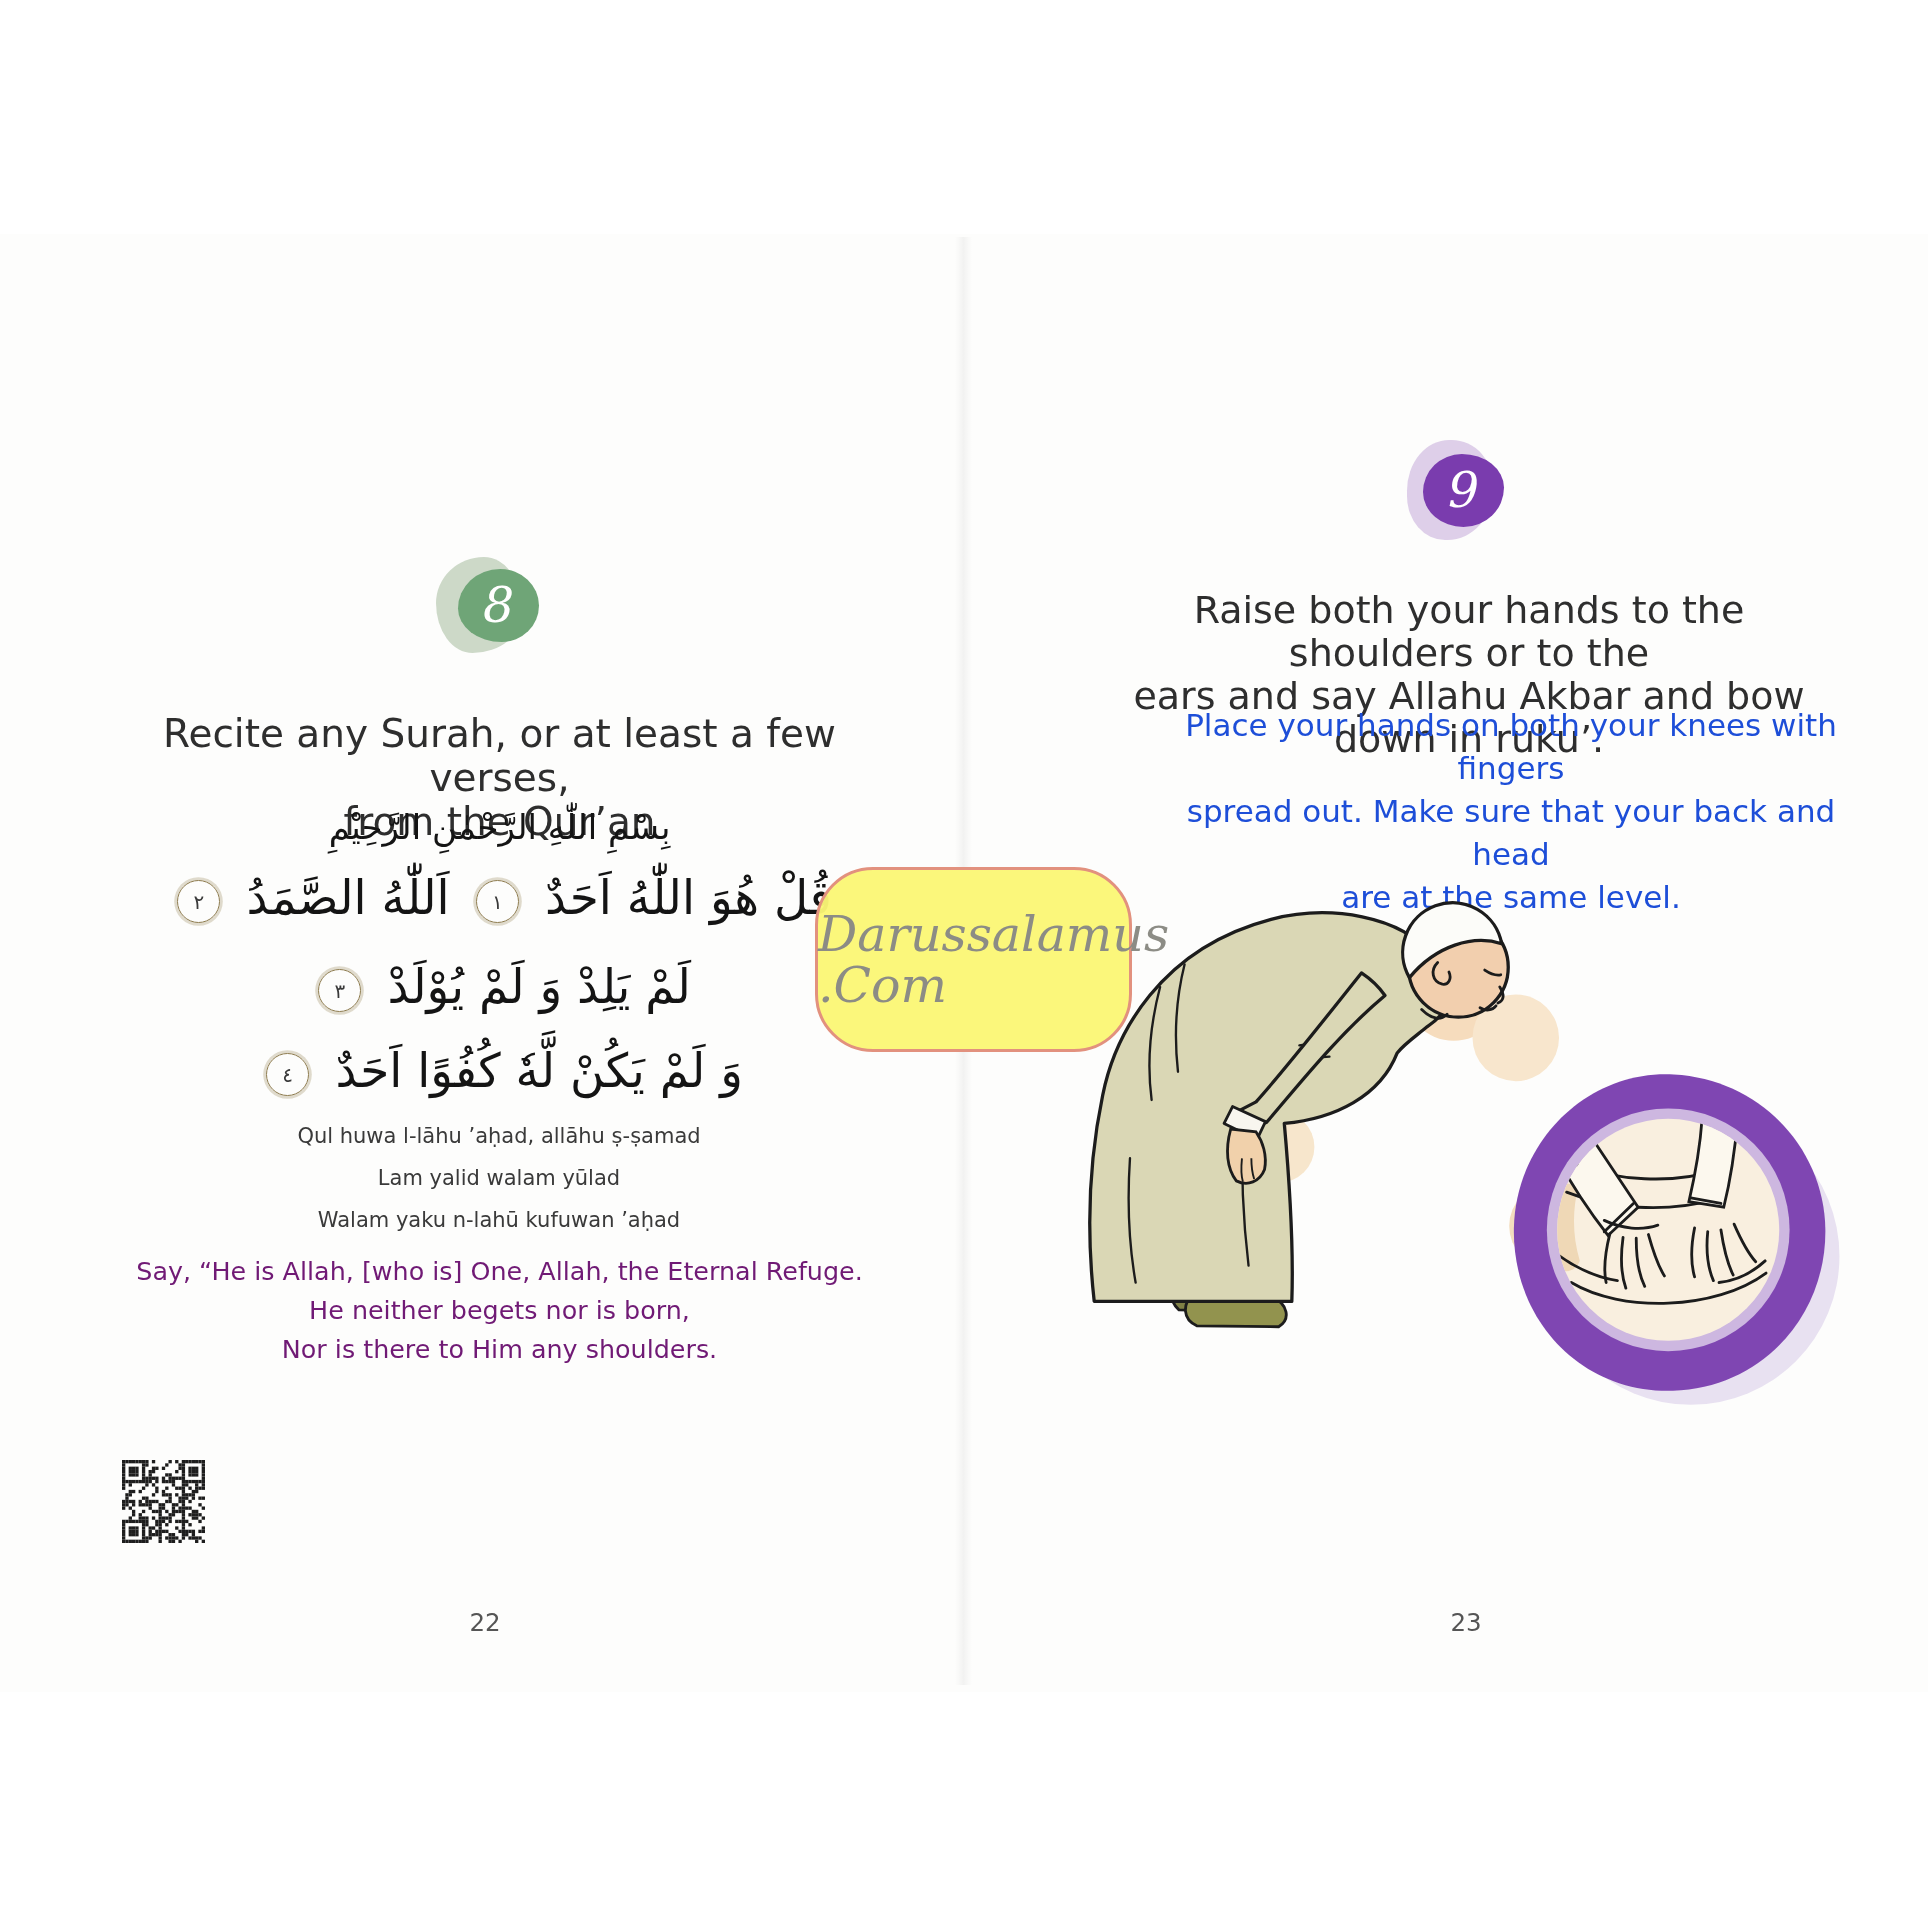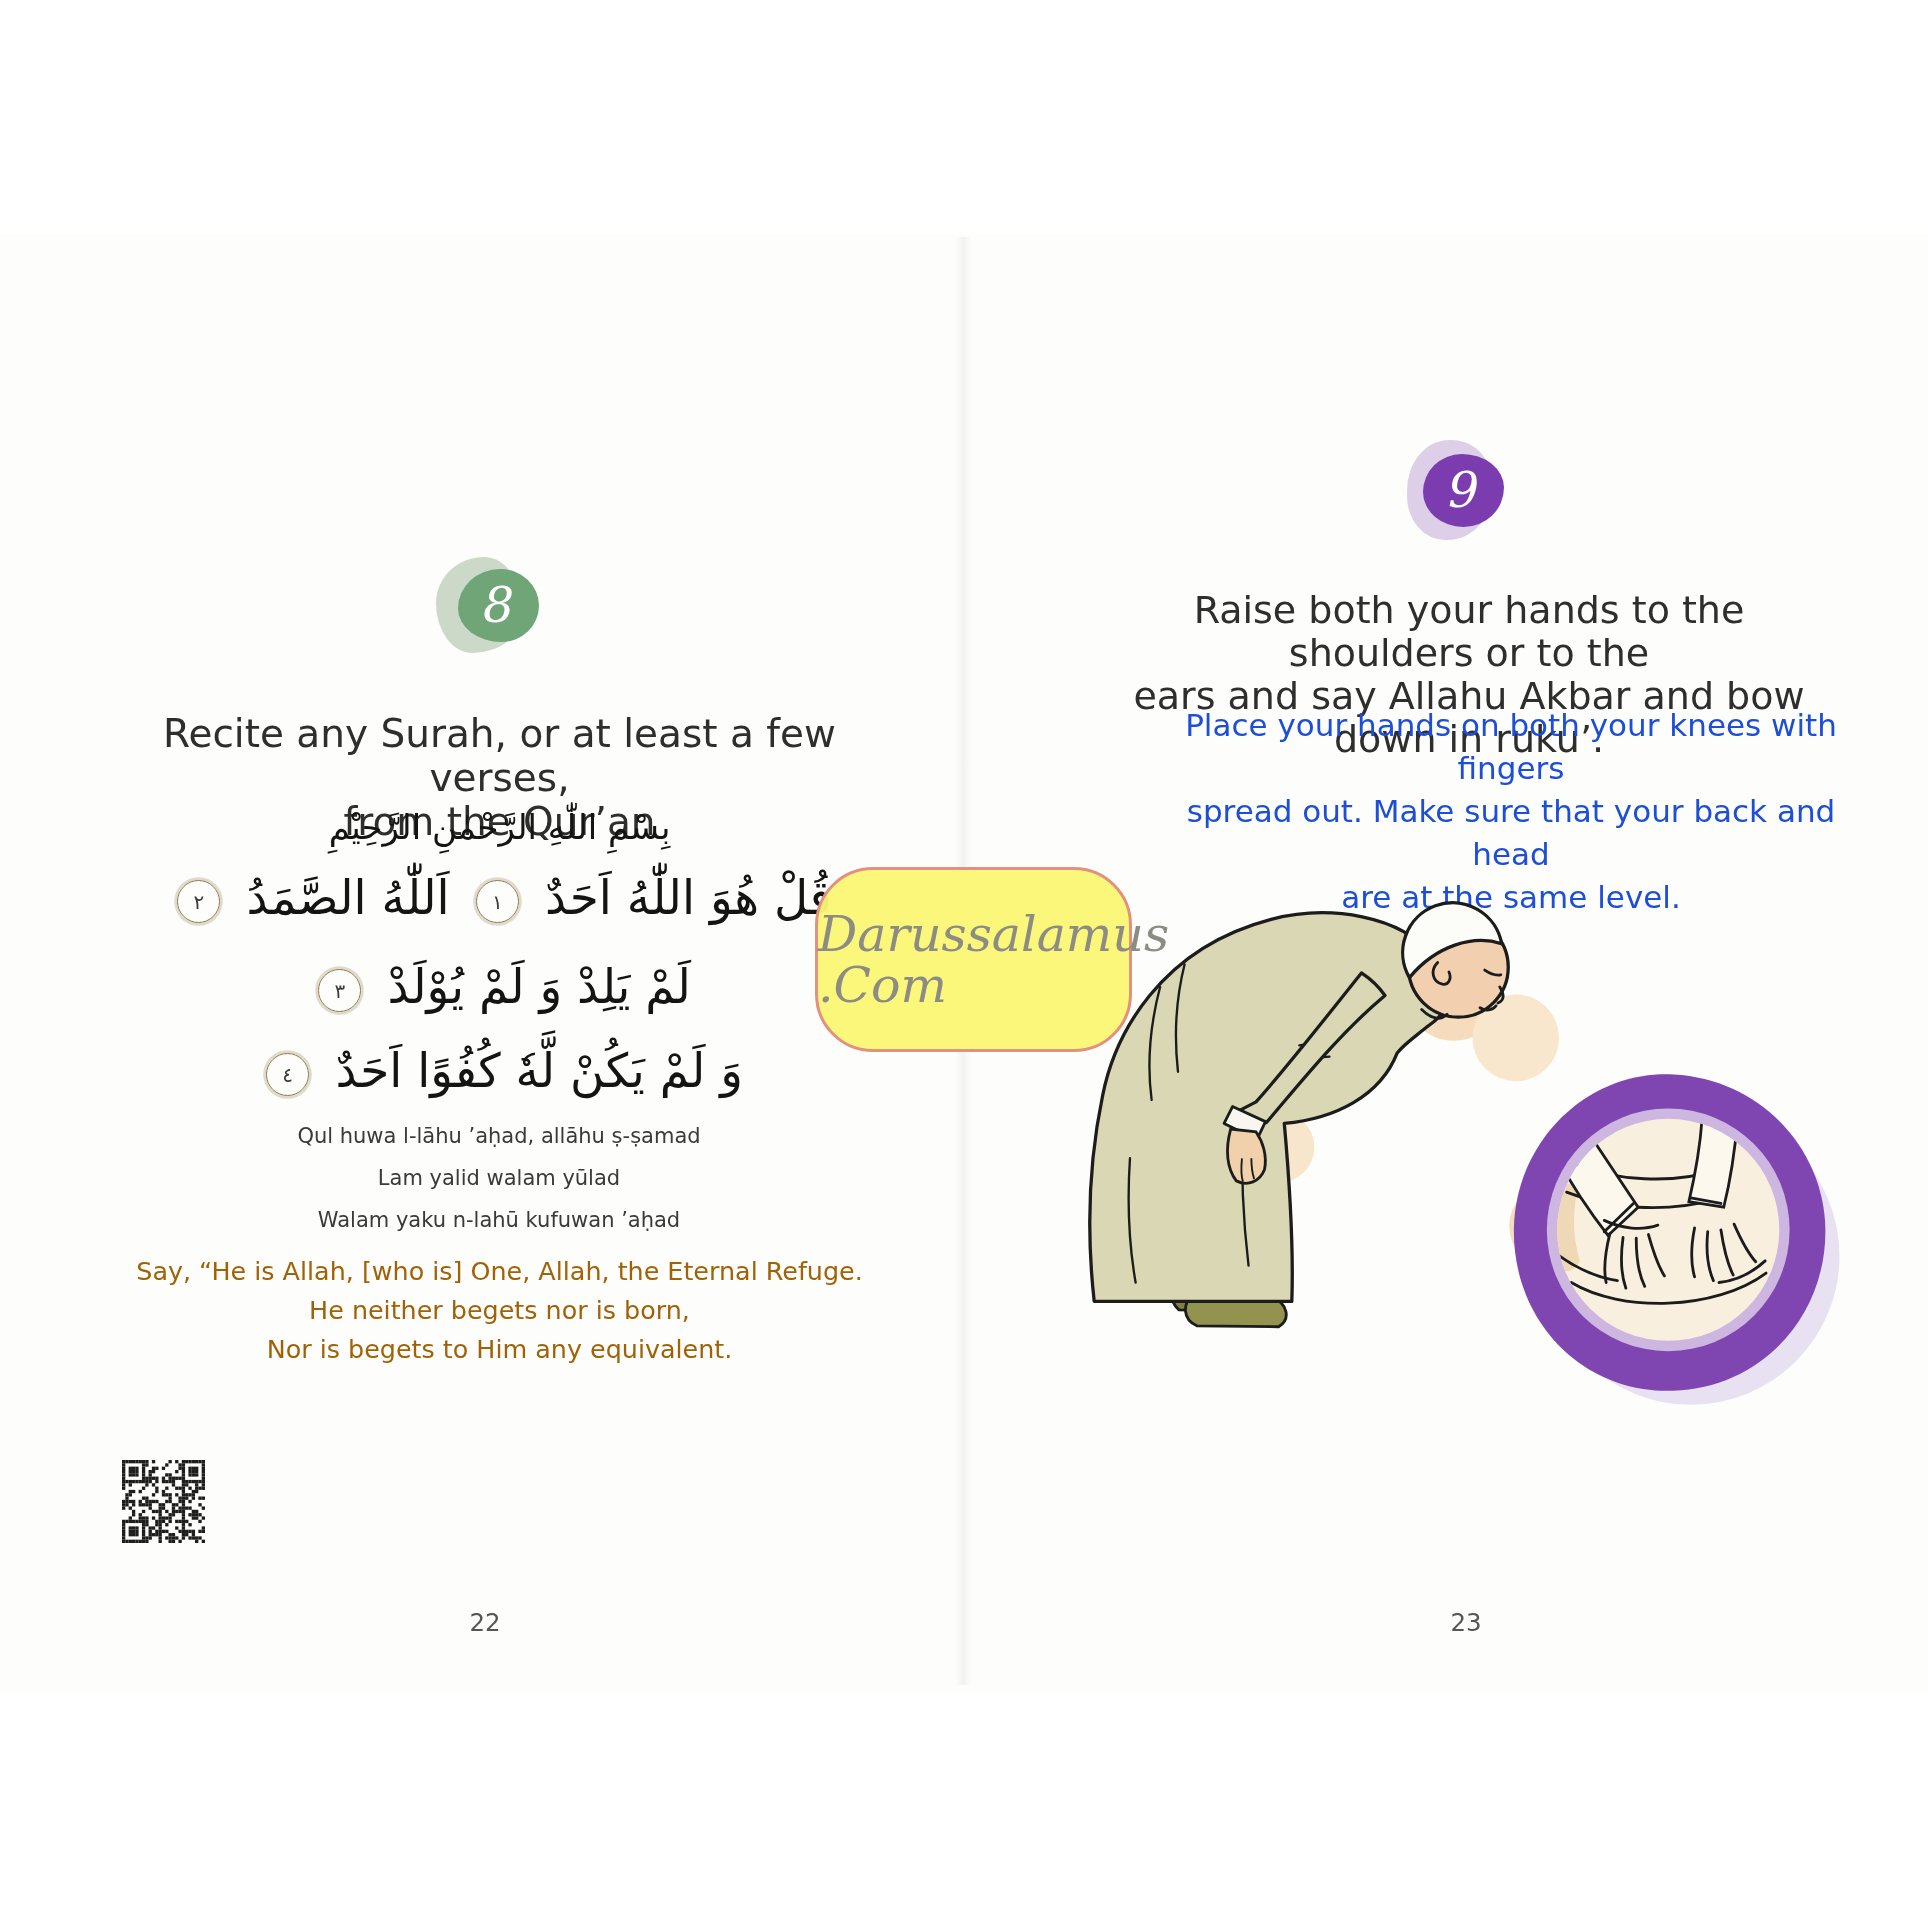--- a/index.html
+++ b/index.html
@@ -23,21 +23,21 @@
   .txt{position:absolute;text-align:center;}
   .heading{left:151px;top:684px;width:697px;font-size:39px;line-height:44px;font-weight:500;color:#2e2e2e;margin-top:28px;}
   .arabic{direction:rtl;color:#141414;}
   .bismillah{left:137px;top:798px;width:725px;font-size:34px;line-height:58px;}
   .ar-line{left:113px;width:772px;font-size:47px;line-height:90px;}
   .ar1{top:853px;} .ar2{top:942px;} .ar3{top:1026px;}
   .ayah{display:inline-flex;align-items:center;justify-content:center;width:41px;height:41px;
         border:1.9px solid #8d7b4e;border-radius:50%;margin:0 11.3px;vertical-align:middle;
         box-shadow:0 0 0 2.8px rgba(154,138,92,.30);font-size:20px;color:#3a3a3a;line-height:1;}
   .translit{left:132px;top:1115px;width:734px;font-size:21px;line-height:42px;font-weight:500;color:#3a3a3a;}
-  .translation{left:104px;top:1252px;width:791px;font-size:25.4px;line-height:39px;color:#a16207;}
+  .translation{left:104px;top:1252px;width:791px;font-size:25.4px;line-height:39px;color:#701a75;}
   .para1{left:1111px;top:589px;width:716px;font-size:38px;line-height:43px;font-weight:500;color:#2e2e2e;}
   .para2{left:1153px;top:704px;width:716px;font-size:31px;line-height:43px;font-weight:500;color:#1d4ed8;}
   .pagenum{width:66px;font-size:24.5px;color:#555;}
   .pn-left{left:452px;top:1608px;} .pn-right{left:1433px;top:1608px;}
   .qr{position:absolute;left:122px;top:1460px;width:83px;height:83px;}
   .illus{position:absolute;left:1017px;top:876px;width:847px;height:574px;}
   .watermark{position:absolute;left:815px;top:867px;width:311px;height:179px;
              background:rgba(251,247,118,0.96);border:3.8px solid #e2917e;border-radius:58px;
              display:flex;flex-direction:column;align-items:flex-start;justify-content:center;z-index:6;}
   .wm-line{font-family:"DejaVu Serif",serif;font-style:italic;font-size:49px;line-height:51px;color:#8c8c85;}
@@ -87,21 +87,21 @@
   </div>
 
   <div class="txt translit">
       <div>Qul huwa l-lāhu ’aḥad, allāhu ṣ-ṣamad</div>
       <div>Lam yalid walam yūlad</div>
       <div>Walam yaku n-lahū kufuwan ’aḥad</div>
     </div>
   <div class="txt translation">
       <div>Say, “He is Allah, [who is] One, Allah, the Eternal Refuge.</div>
       <div>He neither begets nor is born,</div>
-      <div>Nor is begets to Him any equivalent.</div>
+      <div>Nor is there to Him any shoulders.</div>
     </div>
 
   <div class="qr" id="qr"><svg viewBox="0 0 87.5 87.5" width="83" height="83">
         <rect x="0" y="0" width="3.5" height="3.5" fill="#1d1d1d"></rect>
         <rect x="3.5" y="0" width="3.5" height="3.5" fill="#1d1d1d"></rect>
         <rect x="7" y="0" width="3.5" height="3.5" fill="#1d1d1d"></rect>
         <rect x="10.5" y="0" width="3.5" height="3.5" fill="#1d1d1d"></rect>
         <rect x="14" y="0" width="3.5" height="3.5" fill="#1d1d1d"></rect>
         <rect x="17.5" y="0" width="3.5" height="3.5" fill="#1d1d1d"></rect>
         <rect x="21" y="0" width="3.5" height="3.5" fill="#1d1d1d"></rect>

